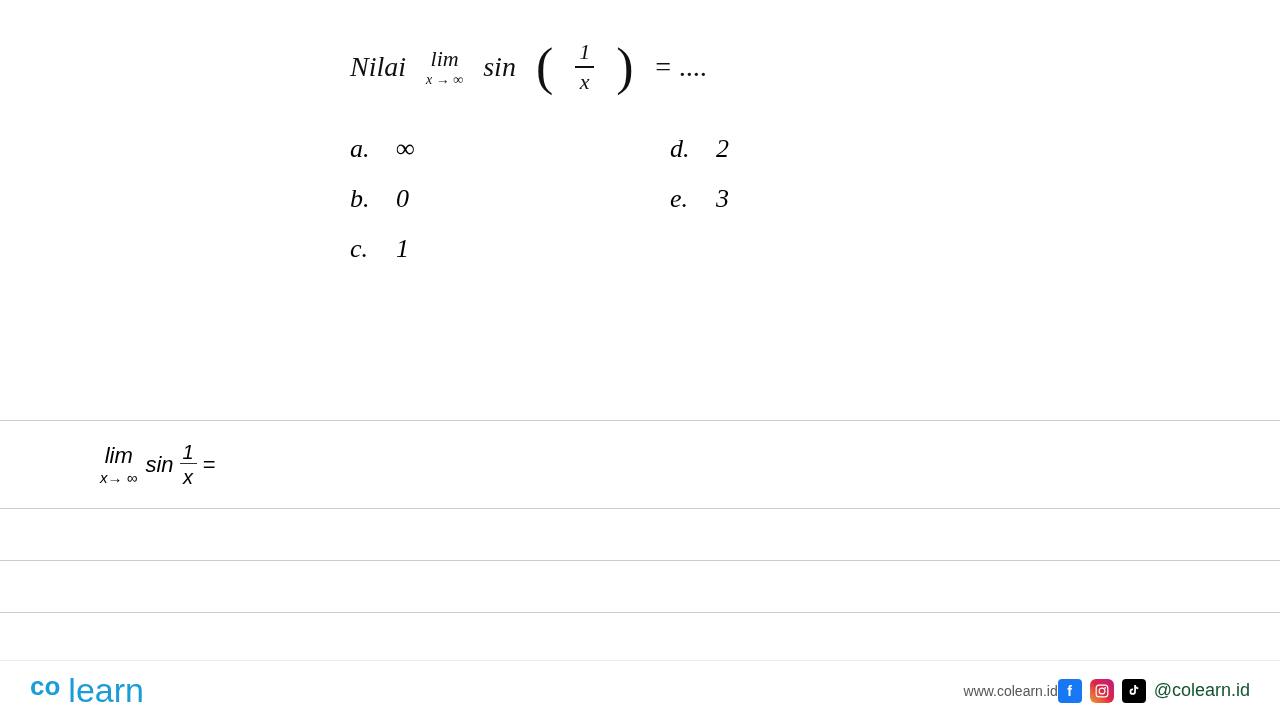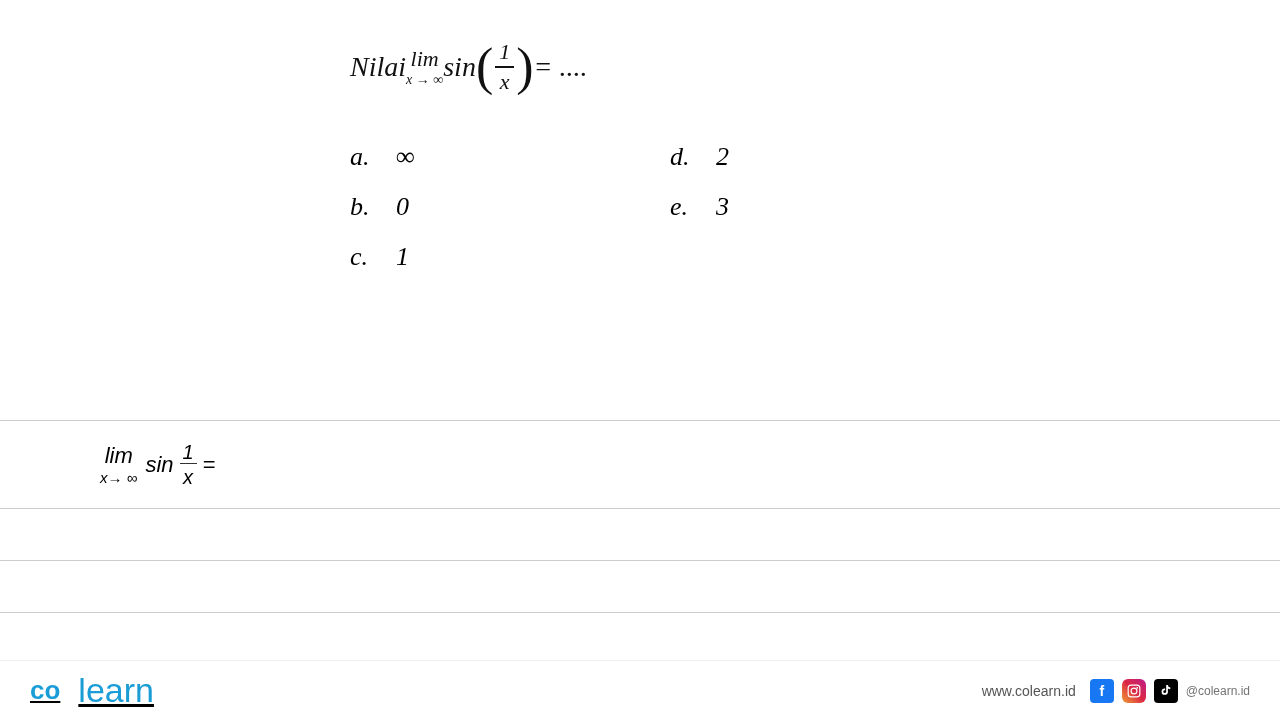--- a/index.html
+++ b/index.html
@@ -31,22 +31,22 @@
       flex-direction: column;
       align-items: flex-start;
       margin-left: 80px;
       align-self: flex-start;
       margin-left: 350px;
     }
 
     .question-line {
       display: flex;
       align-items: center;
-      gap: 0;
-      margin-bottom: 28px;
+      gap: 20px;
+      margin-bottom: 20px;
       font-size: 28px;
       color: #111;
     }
 
     .nilai-text {
       font-size: 28px;
       font-family: Georgia, serif;
       font-style: italic;
     }
 
@@ -225,43 +225,41 @@
       display: flex;
       align-items: center;
       justify-content: space-between;
       padding: 0 30px;
       background: #fff;
       border-top: 1px solid #eee;
     }
 
     .footer-logo {
       display: flex;
-      align-items: center;
-      gap: 18px;
-      text-decoration: underline;
+      align-items: flex-start;
+      gap: 8px;
     }
 
     .logo-co {
       font-size: 26px;
       font-weight: 700;
       color: #1a9cd6;
       font-family: Arial, sans-serif;
     }
 
     .logo-learn {
       font-size: 34px;
       font-weight: 400;
       color: #1a9cd6;
       font-family: Arial, sans-serif;
     }
 
     .footer-right {
       display: flex;
       align-items: center;
-      gap: 14px;
     }
 
     .footer-url {
       font-size: 14px;
       color: #555;
       font-family: Arial, sans-serif;
     }
 
     .social-icons {
       display: flex;
@@ -295,22 +293,22 @@
     }
 
     .tiktok-icon {
       background: #000;
       color: #fff;
       border-radius: 4px;
       font-size: 12px;
     }
 
     .social-handle {
-      font-size: 12px;
-      color: #737373;
+      font-size: 18px;
+      color: #14532d;
       font-family: Arial, sans-serif;
     }
 
     .ruled-line {
       width: 100%;
       height: 52px;
       border-bottom: 1px solid #ccc;
     }
   </style>
 </head>

